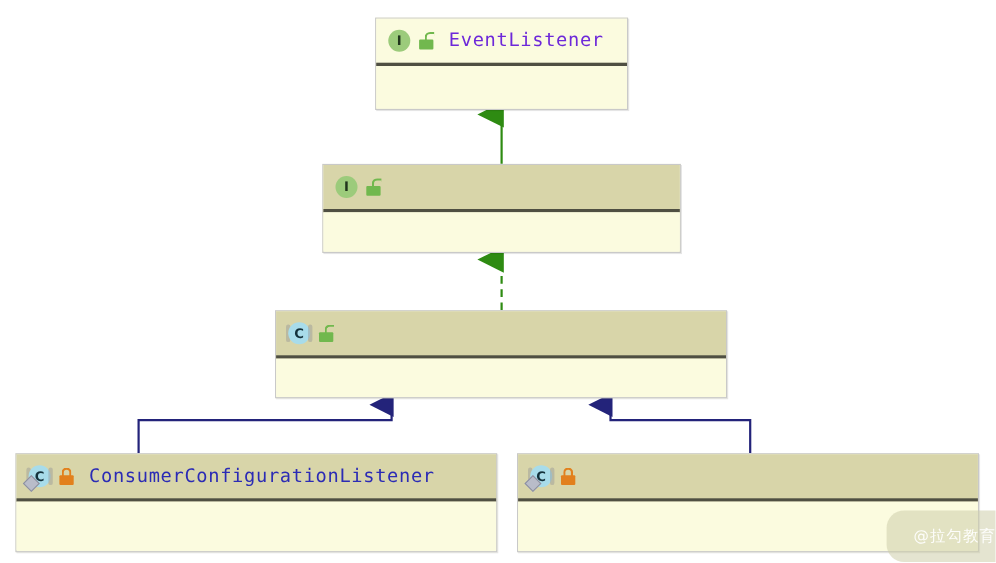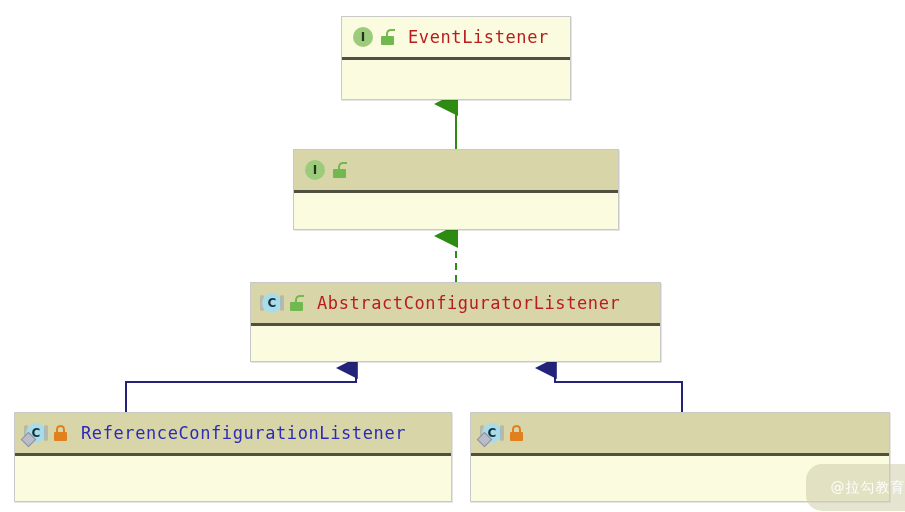--- a/index.html
+++ b/index.html
@@ -54,21 +54,21 @@
     background: #fbfbdf;
   }
   .uml-body {
     box-sizing: border-box;
     background: #fbfbdf;
   }
 
   .uml-title {
     font-size: 17px;
     letter-spacing: 0.6px;
-    color: #b91c1c;
+    color: #6d28d9;
     margin-left: 12px;
   }
   .uml-node.selected .uml-title {
     color: #2b2bb5;
   }
 
   
   .badge {
     position: relative;
     width: 22px;
@@ -229,36 +229,35 @@
 
   <div class="uml-node" style="left:250px; top:282px; width:411px; height:80px;">
     <div class="uml-header">
       <span class="badge cls">
         <span class="disc">C</span>
       </span>
       <span class="lock green">
         <span class="shackle open"></span>
           <span class="body"></span>
       </span>
-      <span class="uml-title">AbstractConfiguratorListener</span>
     </div>
     <div class="uml-body" style="height:34px;"></div>
   </div>
 
   <div class="uml-node selected" style="left:14px; top:412px; width:438px; height:90px;">
     <div class="uml-header">
       <span class="badge cls">
         <span class="disc">C</span>
         <span class="bean-mark"></span>
       </span>
       <span class="lock orange">
         <span class="shackle"></span>
           <span class="body"></span>
       </span>
-      <span class="uml-title">ReferenceConfigurationListener</span>
+      <span class="uml-title">ConsumerConfigurationListener</span>
     </div>
     <div class="uml-body" style="height:44px;"></div>
   </div>
 
   <div class="uml-node selected" style="left:470px; top:412px; width:420px; height:90px;">
     <div class="uml-header">
       <span class="badge cls">
         <span class="disc">C</span>
         <span class="bean-mark"></span>
       </span>

